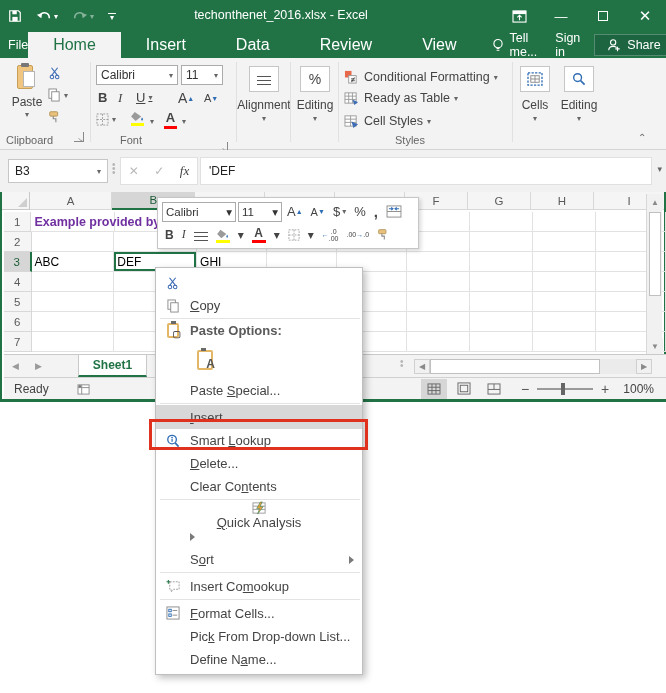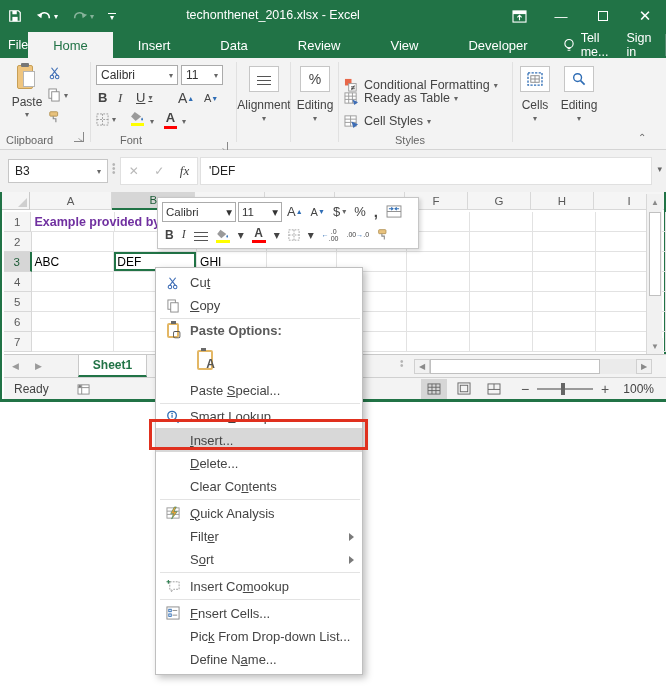--- a/index.html
+++ b/index.html
@@ -6,29 +6,29 @@
   html,body { margin:0; padding:0; }
   body { width:666px; height:693px; background:#fff; font-family:"Liberation Sans",sans-serif; overflow:hidden; position:relative; }
   .abs { position:absolute; }
 
   
   .titlebar { left:0; top:0; width:666px; height:32px; background:#217346; color:#fff; }
   .qat { left:8px; top:0; height:32px; display:flex; align-items:center; gap:14px; }
   .qat-btn { color:#fff; display:flex; align-items:center; font-size:12px; cursor:default; }
   .qat-caret { font-size:8px; margin-left:2px; color:#fff; }
   .dim { opacity:.45; }
-  .win-title { top:8px; left:4px; width:538px; text-align:center; font-size:12.5px; color:#fff; }
+  .win-title { top:8px; left:12px; width:538px; text-align:center; font-size:12.5px; color:#fff; }
   .win-controls { right:0; top:0; height:32px; display:flex; }
   .win-btn { width:42px; height:32px; display:flex; align-items:center; justify-content:center; color:#fff; font-size:13px; }
   .max-box { width:10px; height:10px; border:1px solid #fff; }
 
   
   .tabrow { left:0; top:32px; width:666px; height:26px; background:#217346; display:flex; align-items:stretch; }
   .file-tab { width:48px; margin-left:8px; background:#217346; color:#fff; display:flex; align-items:center; justify-content:center; font-size:12.5px; }
-  .rtab { padding:0 25px; display:flex; align-items:center; color:#fff; font-size:13px; white-space:nowrap; }
+  .rtab { padding:0 25px; display:flex; align-items:center; color:#fff; font-size:16px; white-space:nowrap; }
   .rtab.active { background:#f3f3f3; color:#217346; }
   .tellme { display:flex; align-items:center; gap:6px; color:#fff; font-size:12.5px; padding:0 10px; }
   .signin { display:flex; align-items:center; color:#fff; font-size:12.5px; padding:0 8px; }
   .share-btn { display:flex; align-items:center; gap:6px; color:#fff; font-size:12.5px; background:#1d6540; border:1px solid rgba(255,255,255,.25); padding:0 12px; margin:2px 4px 2px 6px; }
 
   
   .ribbon { left:0; top:58px; width:666px; height:92px; background:#f3f3f3; border-bottom:1px solid #d4d4d4; }
   .grp-sep { width:1px; background:#e1e1e1; top:4px; height:80px; }
   .grp-label { font-size:11px; color:#666; text-align:center; }
   .launcher { width:10px; height:10px; border-right:1px solid #888; border-bottom:1px solid #888; position:relative; }
@@ -164,21 +164,20 @@
   </div>
 </div>
 
 <div class="abs tabrow">
   <div class="file-tab">File</div>
   <div class="rtab active">Home</div>
   <div class="rtab">Insert</div>
   <div class="rtab">Data</div>
   <div class="rtab">Review</div>
   <div class="rtab">View</div>
-  <div class="rtab">Developer</div>
   <div class="tellme">
     <span>
       <svg width="12" height="15" viewBox="0 0 12 16">
           <circle cx="6" cy="6" r="4.4" fill="none" stroke="#fff" stroke-width="1.2"></circle>
           <path d="M4.5 11 h3 M4.5 13 h3" stroke="#fff" stroke-width="1.2"></path>
         </svg>
     </span>
     <span>Tell me...</span>
   </div>
   <div class="signin">Sign in</div>
@@ -290,21 +289,21 @@
 
   <div class="abs bigbtn" style="left:293px; top:8px; width:44px;">
     <span style="width:30px; height:26px; border:1px solid #c6c6c6; background:#fff; display:flex; align-items:center; justify-content:center; font-size:14px; color:#444;">
       <span>%</span>
     </span>
     <span style="margin-top:6px;">Editing</span>
     <span class="caret" style="margin-top:2px;">▾</span>
   </div>
   <div class="abs grp-sep" style="left:338px;"></div>
 
-  <div class="abs rbtn" style="left:344px; top:20px; font-size:12.5px;">
+  <div class="abs rbtn" style="left:344px; top:12px; font-size:12.5px;">
     <span style="margin-right:5px;">
       <svg width="15" height="14" viewBox="0 0 16 15">
           <rect x="1" y="1" width="7" height="7" fill="#e8684a"></rect>
           <rect x="5" y="6" width="8" height="8" fill="#fff" stroke="#9a9a9a"></rect>
           <path d="M7.5 9.5 h4 M7.5 11.5 h4 M11 8 l-3 5" stroke="#444" stroke-width="1"></path>
         </svg>
     </span>
     <span>Conditional Formatting</span>
       <span class="caret" style="margin-left:4px;">▾</span>
   </div>
@@ -611,21 +610,20 @@
 <div class="abs ctxmenu">
 
   <div class="mi">
     <span class="ic">
       <svg width="14" height="14" viewBox="0 0 16 16">
           <path d="M4 2 L11 11 M11 2 L4 11" stroke="#3e6db5" stroke-width="1.3" fill="none"></path>
           <circle cx="4.5" cy="12.5" r="2" fill="none" stroke="#3e6db5" stroke-width="1.2"></circle>
           <circle cx="10.5" cy="12.5" r="2" fill="none" stroke="#3e6db5" stroke-width="1.2"></circle>
         </svg>
     </span>
-    <span class="txt"><span>Cu</span><span class="accel">t</span><span></span></span>
   </div>
 
   <div class="mi">
     <span class="ic">
       <svg width="13" height="14" viewBox="0 0 14 15">
           <rect x="1" y="1" width="8" height="10" fill="#fff" stroke="#8a8a8a"></rect>
           <rect x="4" y="4" width="8" height="10" fill="#fff" stroke="#8a8a8a"></rect>
         </svg>
     </span>
     <span class="txt"><span class="accel">C</span><span>opy</span></span>
@@ -649,64 +647,63 @@
         </span>
     </span>
   </div>
 
   <div class="mi">
     <span class="ic"></span>
     <span class="txt"><span>Paste </span><span class="accel">S</span><span>pecial...</span></span>
   </div>
 
   <div class="msep"></div>
+
+  <div class="mi hl">
+    <span class="ic"></span>
+    <span class="txt"><span class="accel">I</span><span>nsert...</span></span>
+  </div>
 
   <div class="mi">
     <span class="ic">
       <svg width="14" height="14" viewBox="0 0 15 15">
           <circle cx="6.5" cy="6" r="4.6" fill="none" stroke="#2f6db5" stroke-width="1.4"></circle>
           <path d="M9.8 9.5 L13.5 13.5" stroke="#2f6db5" stroke-width="1.7"></path>
           <circle cx="6.5" cy="3.8" r="0.9" fill="#2f6db5"></circle>
           <path d="M6.5 5.4 V8.4" stroke="#2f6db5" stroke-width="1.3"></path>
         </svg>
     </span>
     <span class="txt"><span>Smart </span><span class="accel">L</span><span>ookup</span></span>
   </div>
 
-  <div class="mi hl">
-    <span class="ic"></span>
-    <span class="txt"><span class="accel">I</span><span>nsert...</span></span>
-  </div>
-
   <div class="mi">
     <span class="ic"></span>
     <span class="txt"><span class="accel">D</span><span>elete...</span></span>
   </div>
 
   <div class="mi">
     <span class="ic"></span>
     <span class="txt"><span>Clear Co</span><span class="accel">n</span><span>tents</span></span>
   </div>
 
   <div class="msep"></div>
 
-  <div class="mi" style="height:24px;">
+  <div class="mi" style="height:24px;flex-direction:column;">
     <span class="ic">
       <svg width="15" height="14" viewBox="0 0 16 15">
           <rect x="1" y="2" width="13" height="11" fill="#fff" stroke="#9a9a9a"></rect>
           <path d="M1 5.5 H14 M1 9 H14" stroke="#9a9a9a"></path>
           <path d="M9 1 L5 8 L8 8 L6 14 L12 6 L8.5 6 L11 1 Z" fill="#e9a13b" stroke="#2e7d4f" stroke-width="0.6"></path>
         </svg>
     </span>
     <span class="txt"><span class="accel">Q</span><span>uick Analysis</span></span>
   </div>
 
   <div class="mi">
     <span class="ic"></span>
-    <span class="txt"><span>Filt</span><span class="accel">e</span><span>r</span></span>
     <span class="subarr"></span>
   </div>
 
   <div class="mi">
     <span class="ic"></span>
     <span class="txt"><span>S</span><span class="accel">o</span><span>rt</span></span>
     <span class="subarr"></span>
   </div>
 
   <div class="msep"></div>
@@ -725,21 +722,21 @@
 
   <div class="mi" style="height:24px;">
     <span class="ic">
       <svg width="14" height="14" viewBox="0 0 15 15">
           <rect x="1" y="1" width="13" height="13" fill="#fff" stroke="#8a8a8a"></rect>
           <rect x="3" y="3.5" width="2.6" height="2.6" fill="none" stroke="#2f6db5"></rect>
           <rect x="3" y="8.5" width="2.6" height="2.6" fill="none" stroke="#2f6db5"></rect>
           <path d="M7 4.8 h5 M7 9.8 h5" stroke="#8a8a8a"></path>
         </svg>
     </span>
-    <span class="txt"><span class="accel">F</span><span>nsert Cells...</span></span>
+    <span class="txt"><span class="accel">F</span><span>ormat Cells...</span></span>
   </div>
 
   <div class="mi">
     <span class="ic"></span>
     <span class="txt"><span>Pic</span><span class="accel">k</span><span> From Drop-down List...</span></span>
   </div>
 
   <div class="mi">
     <span class="ic"></span>
     <span class="txt"><span>Define N</span><span class="accel">a</span><span>me...</span></span>

